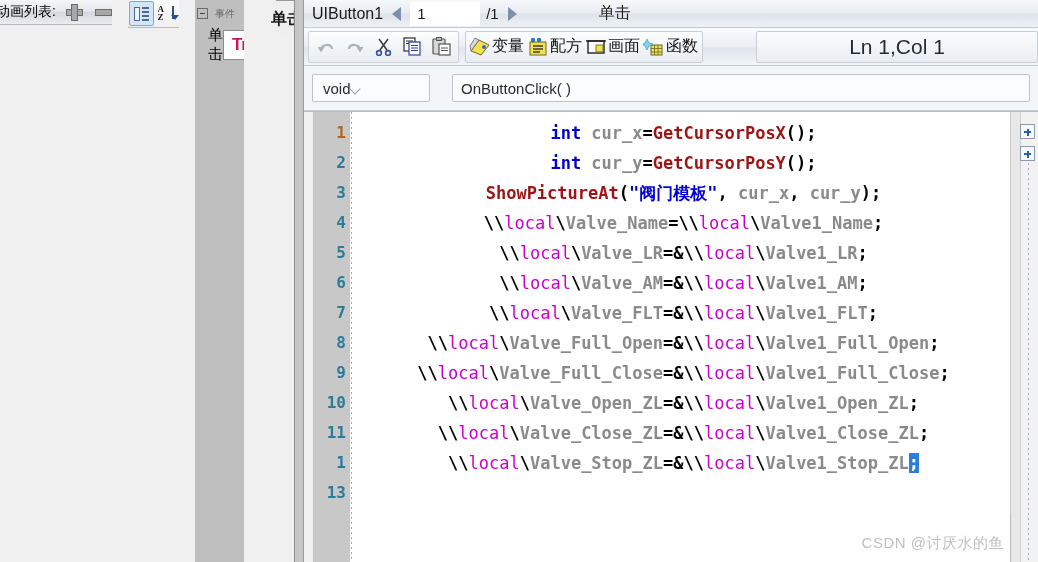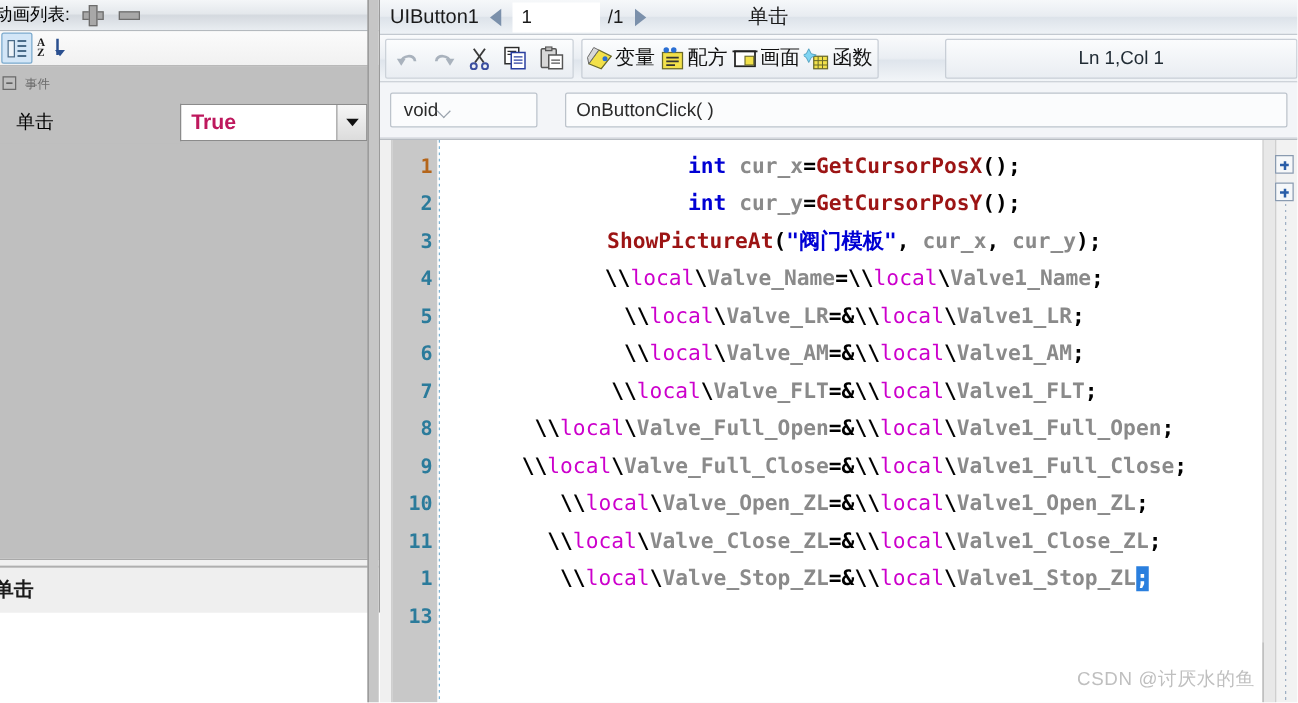--- a/index.html
+++ b/index.html
@@ -19,27 +19,28 @@
   .app {
     position: relative;
     width: 1038px;
     height: 562px;
     display: flex;
   }
 
   
   .left-panel {
     width: 304px;
-    height: 490px;
+    height: 562px;
     position: relative;
     background: #f0f0f0;
     border-right: 1px solid #9a9a9a;
     box-sizing: border-box;
     display: flex;
-    flex-direction: column;
+    flex-direction: row;
+    gap: 16px;
   }
   .lp-title {
     height: 25px;
     background: linear-gradient(to bottom, #f4f6f8 0%, #e4e8ec 45%, #d4d9df 52%, #e9edf1 100%);
     border-bottom: 1px solid #b4b9be;
     display: flex;
     align-items: center;
     padding-left: 0px;
     box-sizing: border-box;
   }
@@ -368,21 +369,21 @@
     margin-left: 53px;
     flex: 1;
     height: 32px;
     background: linear-gradient(to bottom, #fbfcfd, #e9edf2);
     border: 1px solid #c8ced6;
     border-radius: 2px;
     box-sizing: border-box;
     display: flex;
     align-items: center;
     justify-content: center;
-    font-size: 15px;
+    font-size: 21px;
     color: #1f2a33;
   }
 
   .ed-sigbar {
     height: 45px;
     background: #f3f5f8;
     border-bottom: 1px solid #c9ced5;
     display: flex;
     align-items: center;
     box-sizing: border-box;

